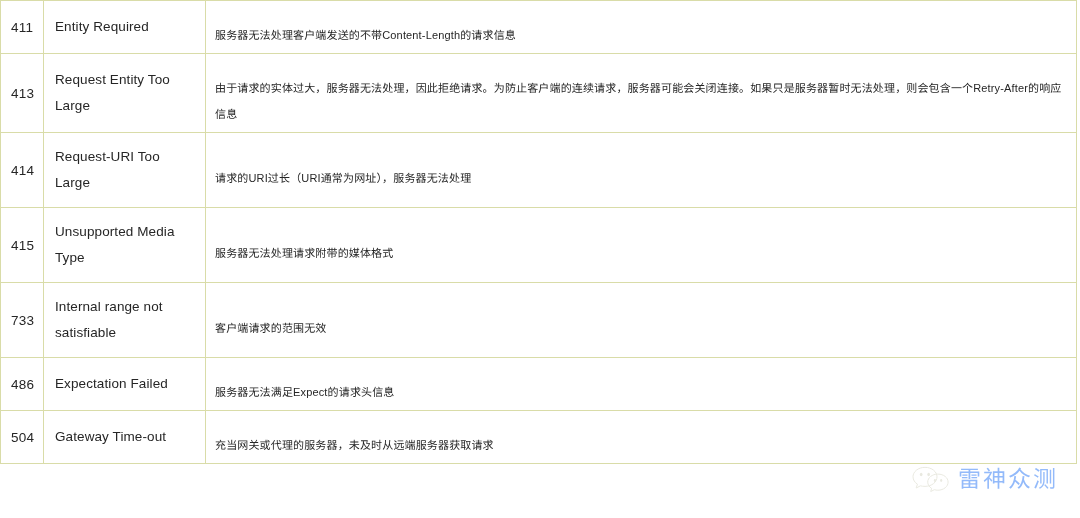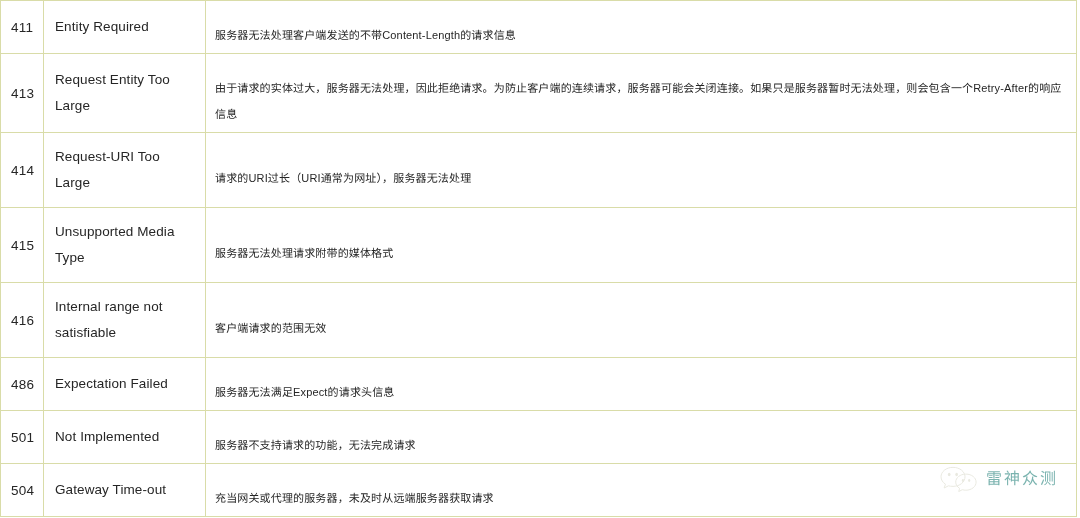--- a/index.html
+++ b/index.html
@@ -90,24 +90,24 @@
     pointer-events: none;
     user-select: none;
   }
   #watermark .wm-logo {
     width: 40px;
     height: 30px;
     display: block;
   }
   #watermark .wm-text {
     font-family: "DejaVu Sans", "Liberation Sans", sans-serif;
-    font-size: 16px;
+    font-size: 23px;
     font-weight: 400;
     letter-spacing: 2px;
-    color: #0f766e;
+    color: #3b82f6;
     line-height: 1;
     white-space: nowrap;
   }
 </style>
 </head>
 <body>
 
 <div id="page-root">
 
   <table class="status-table">
@@ -131,33 +131,28 @@
           <td class="cell-code">414</td>
           <td class="cell-name">Request-URI Too Large</td>
           <td class="cell-desc">请求的URI过长（URI通常为网址），服务器无法处理</td>
         </tr>
         <tr class="row-2line">
           <td class="cell-code">415</td>
           <td class="cell-name">Unsupported Media Type</td>
           <td class="cell-desc">服务器无法处理请求附带的媒体格式</td>
         </tr>
         <tr class="row-2line">
-          <td class="cell-code">416</td>
+          <td class="cell-code">733</td>
           <td class="cell-name">Internal range not satisfiable</td>
           <td class="cell-desc">客户端请求的范围无效</td>
         </tr>
         <tr class="row-1line">
           <td class="cell-code">486</td>
           <td class="cell-name">Expectation Failed</td>
           <td class="cell-desc">服务器无法满足Expect的请求头信息</td>
-        </tr>
-        <tr class="row-1line">
-          <td class="cell-code">501</td>
-          <td class="cell-name">Not Implemented</td>
-          <td class="cell-desc">服务器不支持请求的功能，无法完成请求</td>
         </tr>
         <tr class="row-1line">
           <td class="cell-code">504</td>
           <td class="cell-name">Gateway Time-out</td>
           <td class="cell-desc">充当网关或代理的服务器，未及时从远端服务器获取请求</td>
         </tr>
       </tbody>
   </table>
 
   <div id="watermark">

